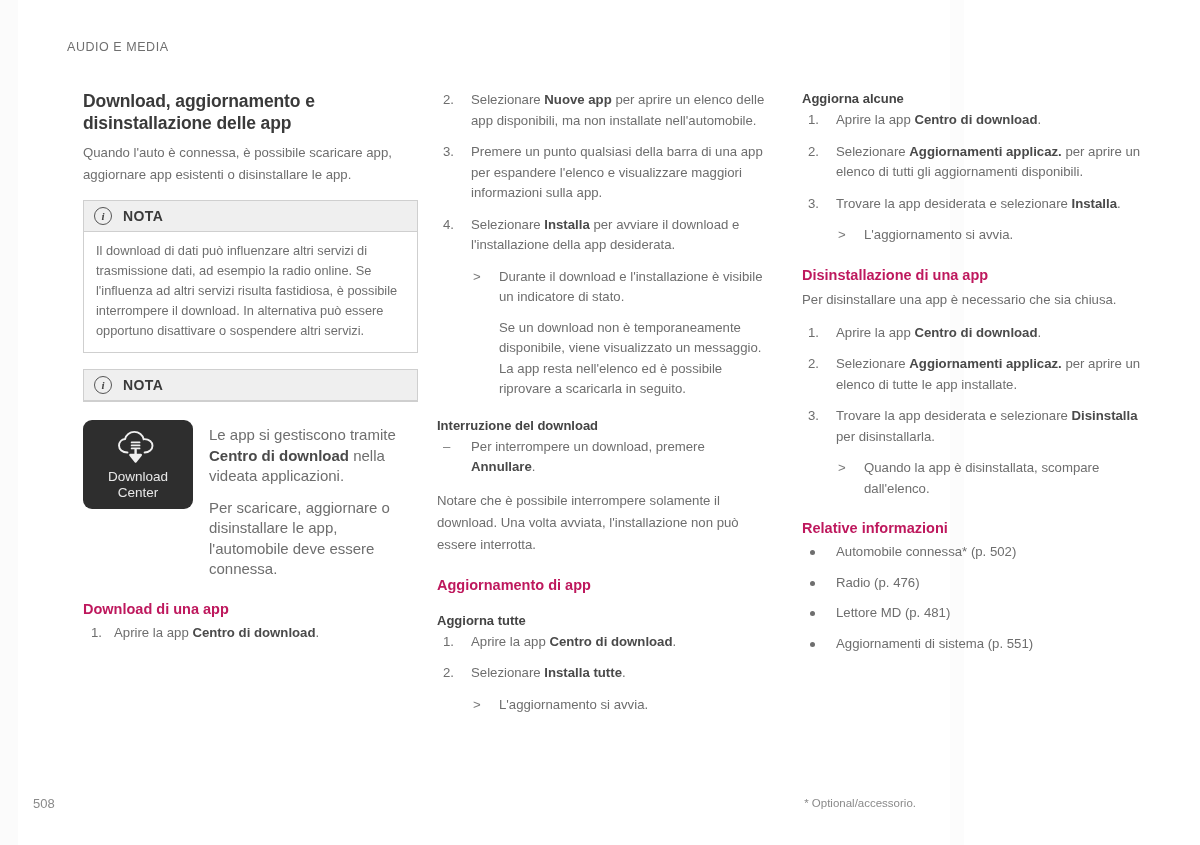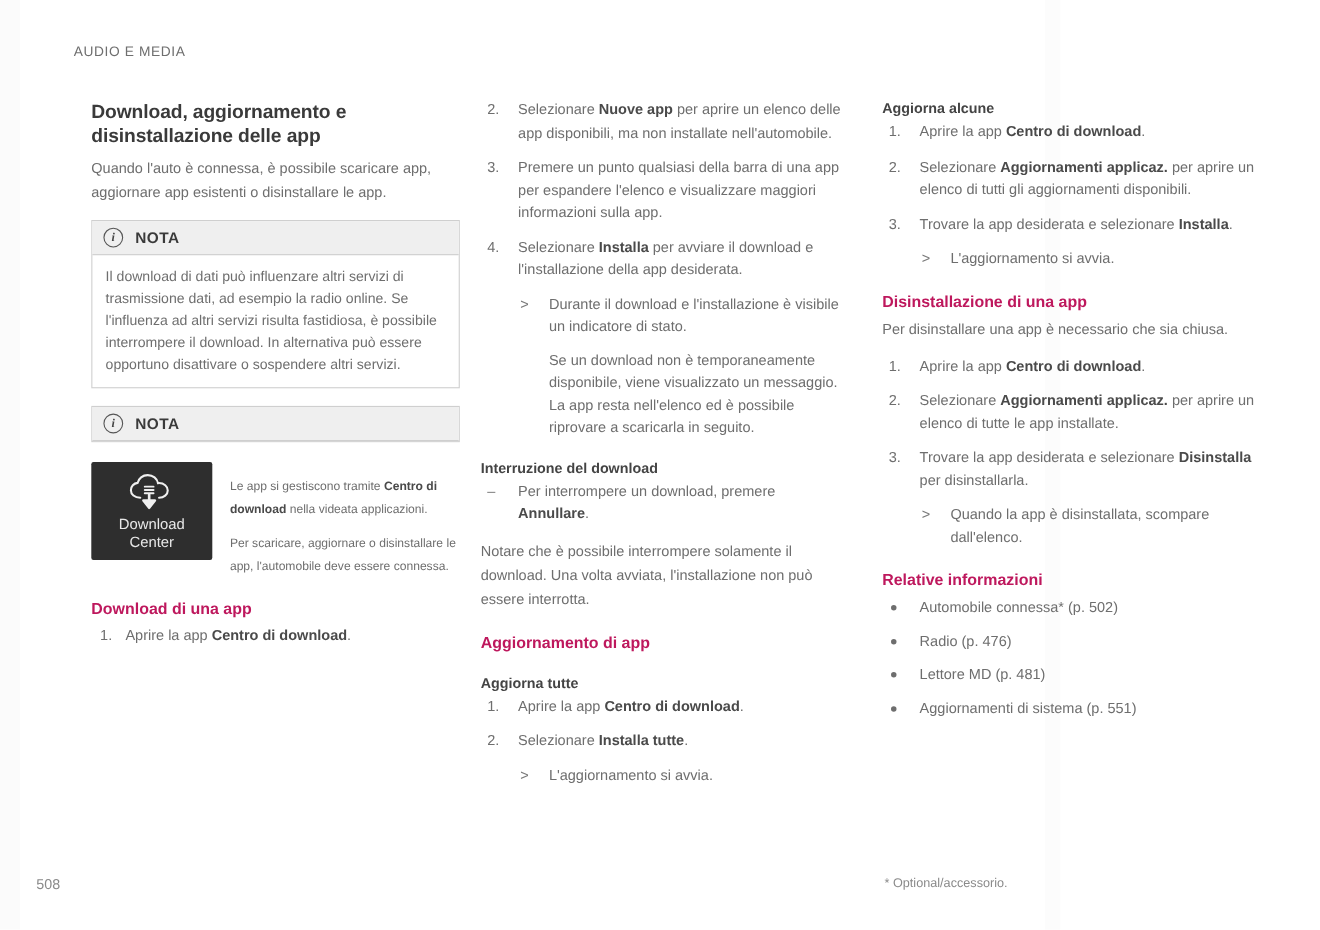--- a/index.html
+++ b/index.html
@@ -133,39 +133,39 @@
   .tile-block {
     display: flex;
     gap: 16px;
     margin: 18px 0 10px 0;
     align-items: flex-start;
   }
   .app-tile {
     width: 110px;
     height: 89px;
     background: #2e2e2e;
-    border-radius: 2px;
+    border-radius: 9px;
     flex: 0 0 auto;
     display: flex;
     flex-direction: column;
     align-items: center;
     justify-content: center;
     padding-top: 2px;
     box-sizing: border-box;
   }
   .app-tile svg { display: block; margin-bottom: 3px; }
   .tile-label {
     color: #e8e8e8;
     font-size: 13.5px;
     line-height: 16.5px;
     text-align: center;
     font-family: "Liberation Sans", sans-serif;
   }
   .tile-text { flex: 1 1 auto; padding-top: 1px; }
-  .tile-text p { font-size: 11px; line-height: 20.5px; margin: 11px 0 11px 0; }
+  .tile-text p { font-size: 15px; line-height: 20.5px; margin: 4px 0 11px 0; }
   .tile-text p:last-child { margin-bottom: 0; }
 
   
   ol.numlist, ul.arrowlist, ul.dashlist, ul.bulletlist {
     list-style: none;
     margin: 0;
     padding: 0;
   }
   ol.numlist > li {
     position: relative;

